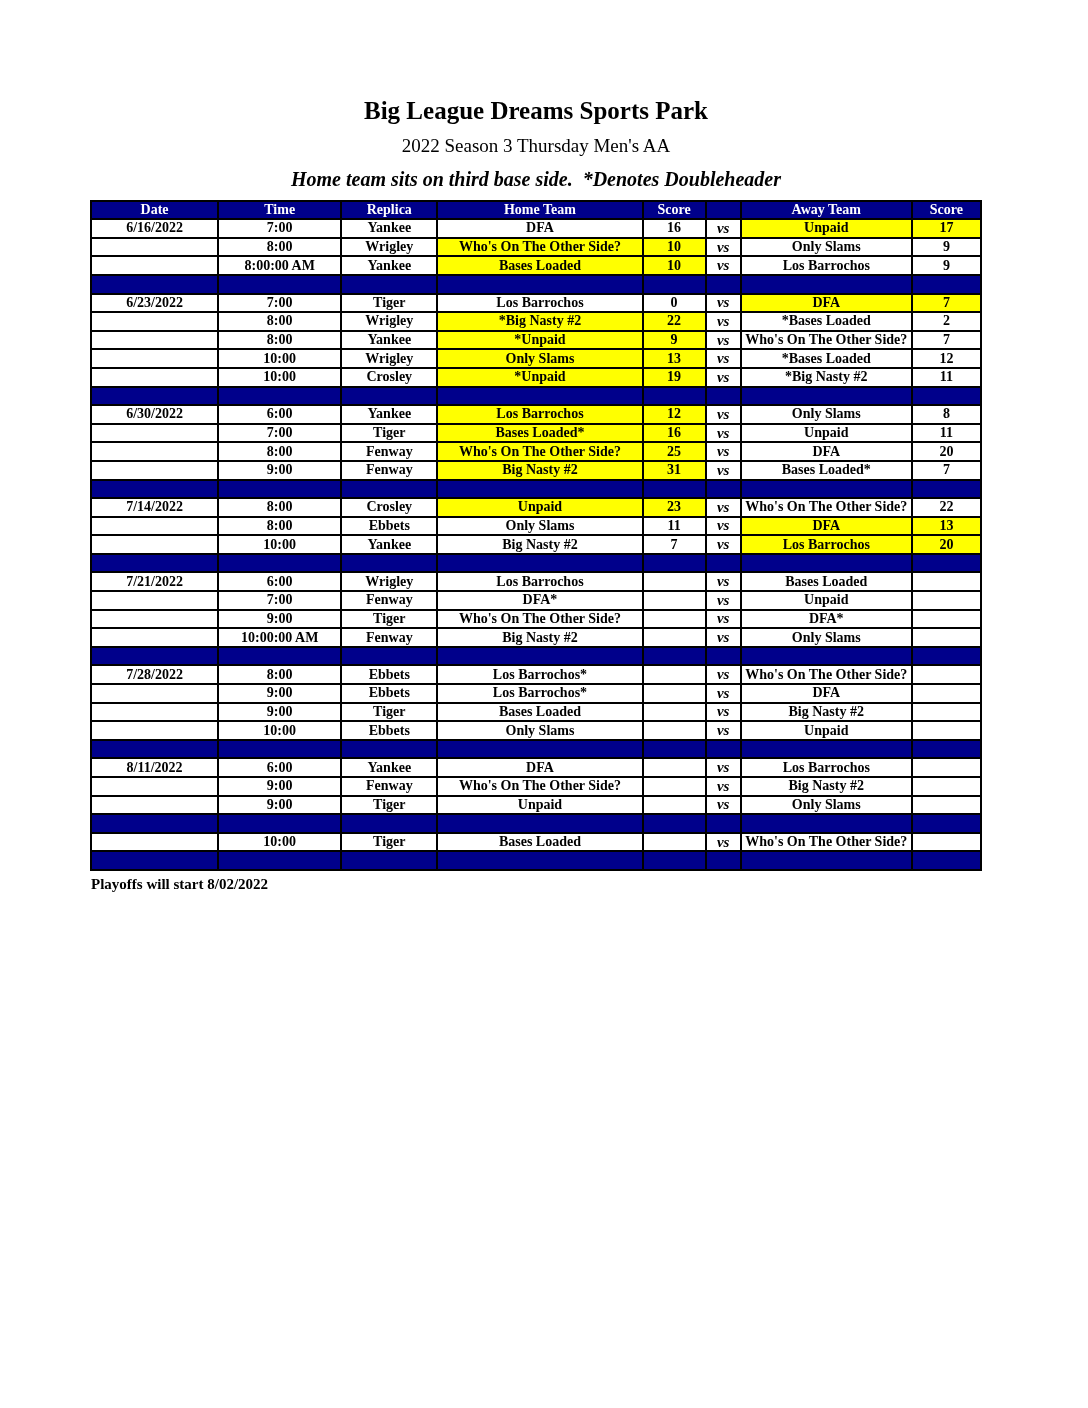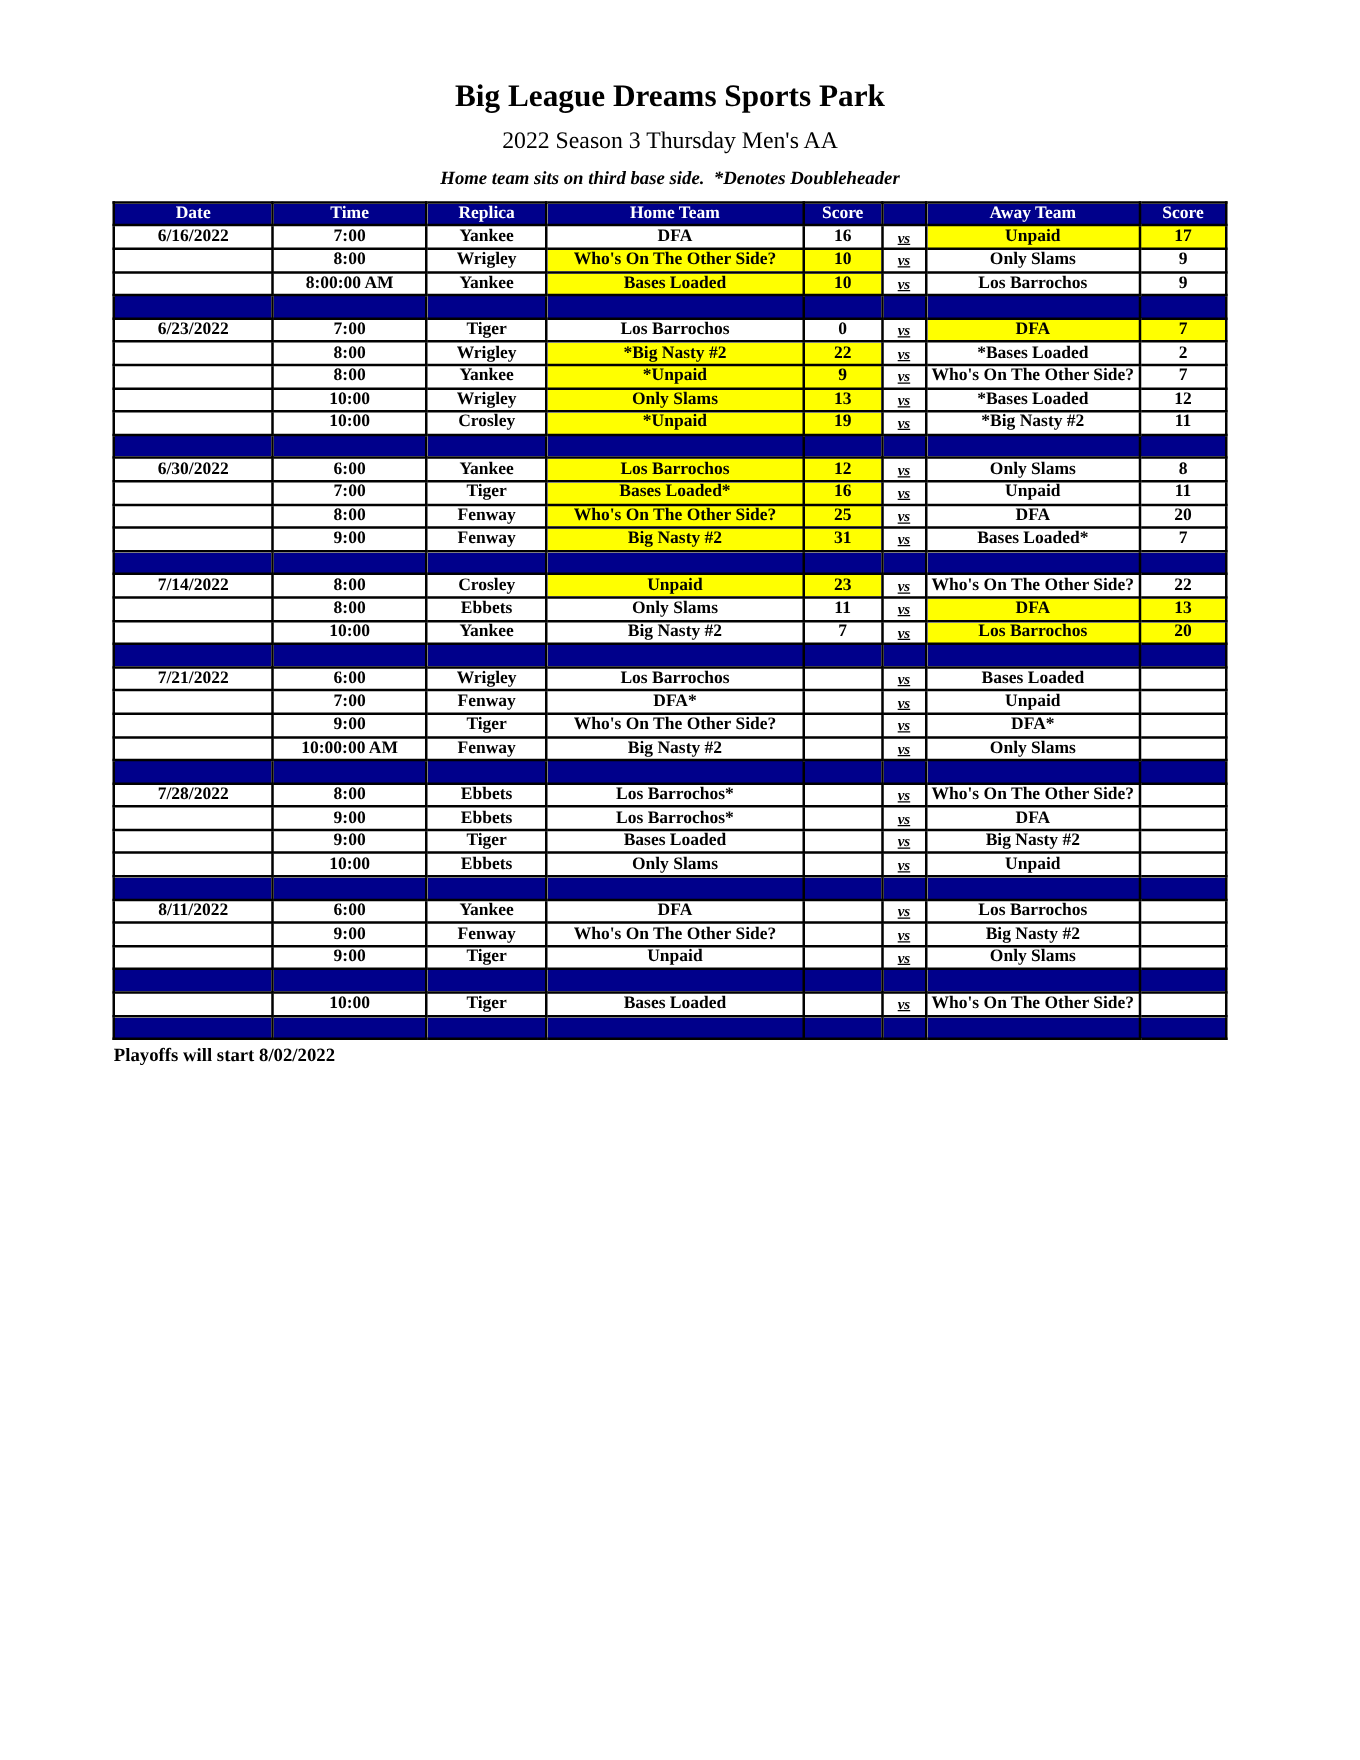--- a/index.html
+++ b/index.html
@@ -8,40 +8,40 @@
     --border-c: #000000;
     --header-text: #FFFFFF;
   }
   * { box-sizing: border-box; }
   html, body {
     margin: 0; padding: 0;
     background: #ffffff;
     width: 1088px; height: 1408px;
     font-family: "Liberation Serif", "DejaVu Serif", serif;
   }
-  .page { padding-top: 64px; }
+  .page { padding-top: 97px; }
   .center-block {
     width: 892px;
     margin-left: 90px;
     text-align: center;
   }
   .title {
     font-size: 25px;
     font-weight: bold;
     margin: 0;
     line-height: 1.15;
   }
   .subtitle {
     font-size: 19px;
     font-weight: normal;
     margin: 9px 0 0 0;
     line-height: 1.15;
   }
   .note {
-    font-size: 15px;
+    font-size: 20px;
     font-weight: bold;
     font-style: italic;
     margin: 11px 0 9px 0;
     white-space: pre-wrap;
     line-height: 1.15;
   }
   table.schedule {
     border-collapse: collapse;
     table-layout: fixed;
     margin-left: 90px;
@@ -59,21 +59,21 @@
     overflow: hidden;
     white-space: nowrap;
   }
   .schedule th {
     background: var(--navy);
     color: var(--header-text);
   }
   .schedule td { background: #ffffff; color: #000000; }
   .schedule td.sep { background: var(--navy); }
   .schedule td.hl { background: var(--yellow); }
-  .schedule td.vs { font-style: italic; font-size: 12px; text-decoration: underline; }
+  .schedule td.vs { font-style: italic; font-size: 15px; }
   .col0 { width: 127px; }
   .col1 { width: 123px; margin-left: 37px; }
   .col2 { width: 96px; }
   .col3 { width: 205px; font-family: Liberation Serif, serif; }
   .col4 { width: 63px; }
   .col5 { width: 35px; }
   .col6 { width: 171px; }
   .col7 { width: 69px; }
   .footer-note {
     margin: 5px 0 0 91px;

